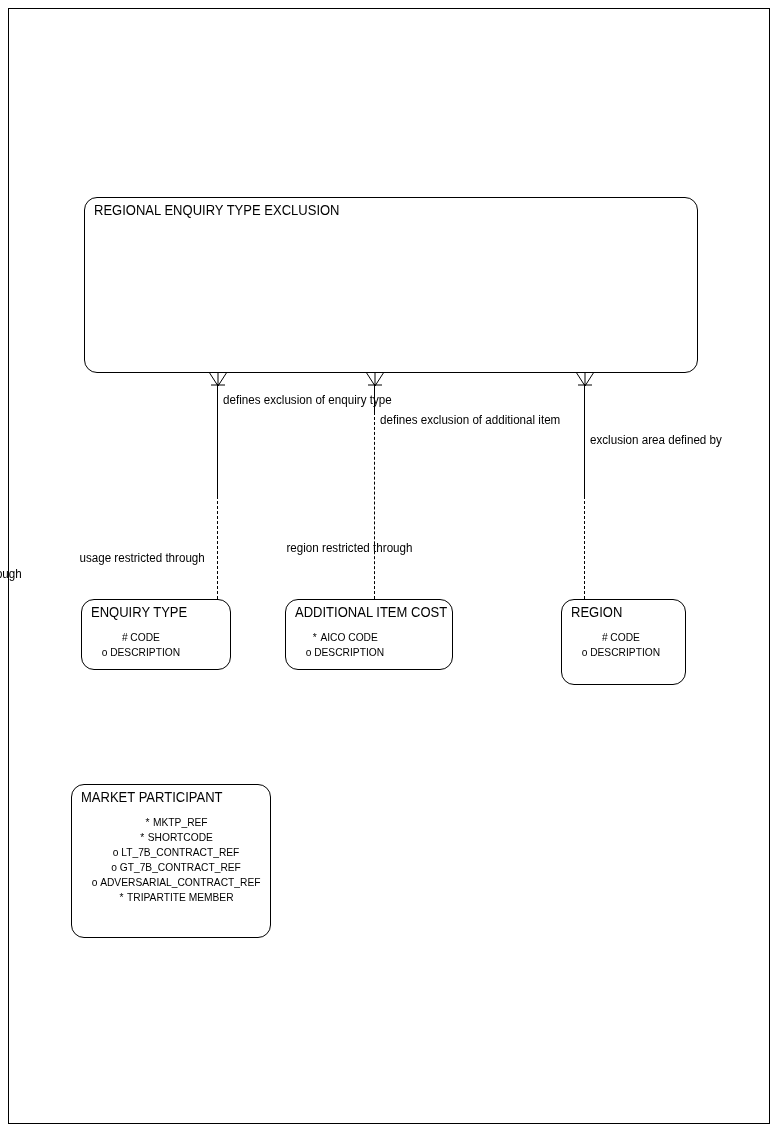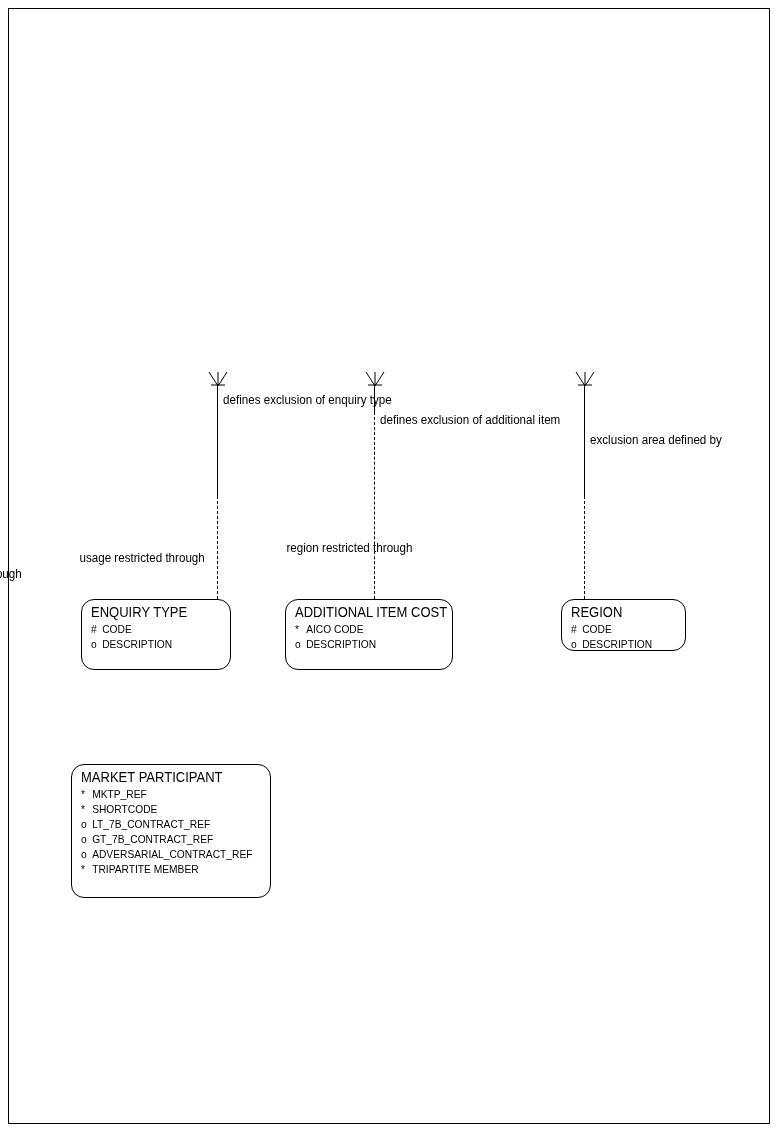--- a/index.html
+++ b/index.html
@@ -43,23 +43,24 @@
     letter-spacing: 0px;
     white-space: nowrap;
     color: #000000;
     transform: scaleX(0.93);
     transform-origin: left top;
   }
   .attr-list {
     position: absolute;
     left: 9px;
     top: 22px;
-    margin: 0;
+    margin: 8px;
     padding: 0;
     list-style: none;
+    text-align: center;
   }
   .attr {
     font-size: 11px;
     line-height: 15px;
     white-space: nowrap;
     color: #000000;
     transform: scaleX(0.93);
     transform-origin: left top;
   }
   .attr .marker {
@@ -97,20 +98,23 @@
     transform-origin: right top;
   }
 </style>
 </head>
 <body>
 
 <div id="page">
 
   <div id="page-border"></div>
 
+  <div class="entity" style="left:84px; top:197px; width:614px; height:176px;">
+    <div class="entity-title">REGIONAL ENQUIRY TYPE EXCLUSION</div>
+  </div>
 
   <svg class="crowfoot" style="left:207px; top:371px; width:22px; height:16px;" viewBox="0 0 22 16">
     <line x1="11" y1="15" x2="2" y2="1" stroke="#000" stroke-width="1"></line>
     <line x1="11" y1="15" x2="11" y2="1" stroke="#000" stroke-width="1"></line>
     <line x1="11" y1="15" x2="20" y2="1" stroke="#000" stroke-width="1"></line>
     <line x1="4" y1="14" x2="18" y2="14" stroke="#000" stroke-width="1"></line>
   </svg>
   <div class="conn-solid" style="left:217px; top:384px; height:112px;"></div>
   <div class="conn-dashed" style="left:217px; top:496px; height:103px;"></div>
   <div class="rel-label" style="left:223px; top:393px;">defines exclusion of enquiry type</div>
@@ -155,33 +159,33 @@
     <ul class="attr-list">
       <li class="attr">
         <span class="marker">*</span><span>AICO CODE</span>
       </li>
       <li class="attr">
         <span class="marker">o</span><span>DESCRIPTION</span>
       </li>
     </ul>
   </div>
 
-  <div class="entity" style="left:561px; top:599px; width:125px; height:52px;">
+  <div class="entity" style="left:561px; top:599px; width:125px; height:86px;">
     <div class="entity-title">REGION</div>
     <ul class="attr-list">
       <li class="attr">
         <span class="marker">#</span><span>CODE</span>
       </li>
       <li class="attr">
         <span class="marker">o</span><span>DESCRIPTION</span>
       </li>
     </ul>
   </div>
 
-  <div class="entity" style="left:71px; top:764px; width:200px; height:134px;">
+  <div class="entity" style="left:71px; top:784px; width:200px; height:154px;">
     <div class="entity-title">MARKET PARTICIPANT</div>
     <ul class="attr-list">
       <li class="attr">
         <span class="marker">*</span><span>MKTP_REF</span>
       </li>
       <li class="attr">
         <span class="marker">*</span><span>SHORTCODE</span>
       </li>
       <li class="attr">
         <span class="marker">o</span><span>LT_7B_CONTRACT_REF</span>

